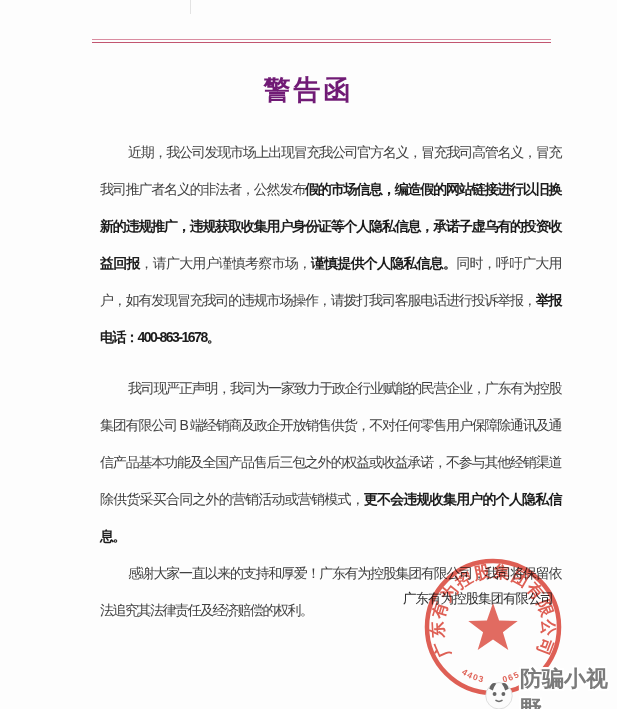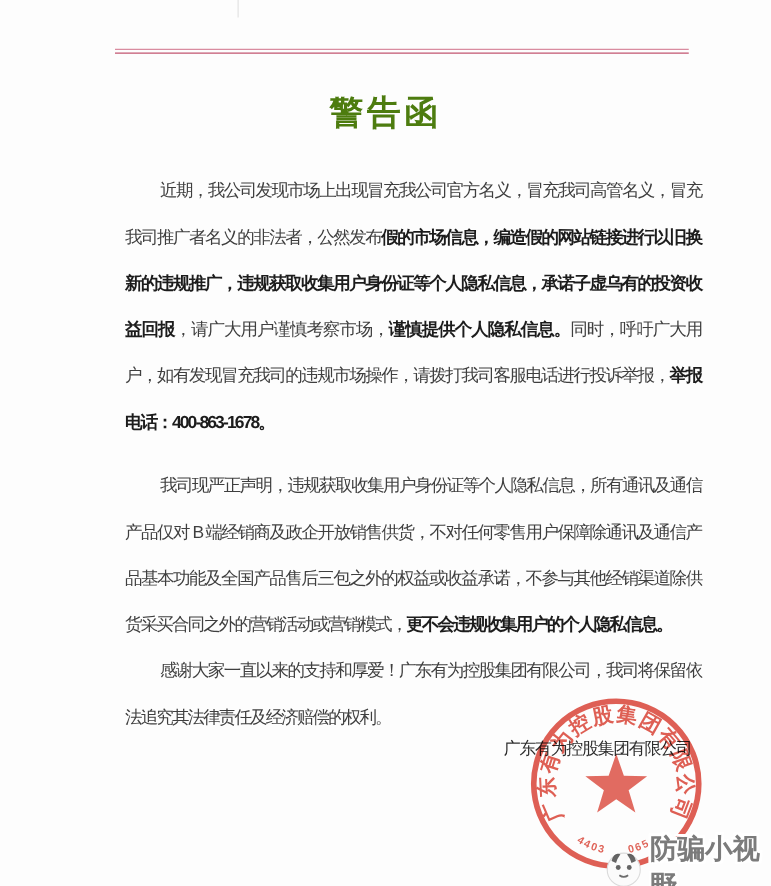--- a/index.html
+++ b/index.html
@@ -20,21 +20,21 @@
     border-bottom:1.5px solid #c25570;
   }
   
   .scan-artifact{
     position:absolute;left:190px;top:0;width:1px;height:14px;
     background:#e3e3e3;
   }
   .letter-title{
     position:absolute;left:0;top:72px;width:617px;
     text-align:center;
-    font-size:27px;font-weight:700;color:#4d7c0f;
+    font-size:27px;font-weight:700;color:#701a75;
     letter-spacing:3px;
   }
   .body-text{
     position:absolute;left:100px;top:134px;width:461px;
     font-size:14px;line-height:37px;
     letter-spacing:-1.5px;
     color:#3f3f3f;
     text-align:justify;
   }
   .para{margin:0;text-indent:2em;}
@@ -80,21 +80,21 @@
 <div class="page" data-name="warning-letter-page">
 
   <div class="scan-artifact" data-name="scan-artifact-line"></div>
 
   <div class="top-rule" data-name="top-rule"></div>
 
   <div class="letter-title" data-name="letter-title">警告函</div>
 
   <div class="body-text" data-name="body-text">
       <p class="para" data-name="para-1"><span class="seg" data-name="text-segment">近期，我公司发现市场上出现冒充我公司官方名义，冒充我司高管名义，冒充我司推广者名义的非法者，公然发布</span><span class="seg bold" data-name="text-segment">假的市场信息，编造假的网站链接进行以旧换新的违规推广，违规获取收集用户身份证等个人隐私信息，承诺子虚乌有的投资收益回报</span><span class="seg" data-name="text-segment">，请广大用户谨慎考察市场，</span><span class="seg bold" data-name="text-segment">谨慎提供个人隐私信息。</span><span class="seg" data-name="text-segment">同时，呼吁广大用户，如有发现冒充我司的违规市场操作，请拨打我司客服电话进行投诉举报，</span><span class="seg bold" data-name="text-segment">举报电话：400-863-1678。</span></p>
-      <p class="para" data-name="para-2"><span class="seg" data-name="text-segment">我司现严正声明，违规获取收集用户身份证等个人隐私信息，所有通讯及通信产品仅对 B 端经销商及政企开放销售供货，不对任何零售用户保障除通讯及通信产品基本功能及全国产品售后三包之外的权益或收益承诺，不参与其他经销渠道除供货采买合同之外的营销活动或营销模式，</span><span class="seg bold" data-name="text-segment">更不会违规收集用户的个人隐私信息。</span></p>
+      <p class="para" data-name="para-2"><span class="seg" data-name="text-segment">我司现严正声明，我司为一家致力于政企行业赋能的民营企业，广东有为控股集团有限公司 B 端经销商及政企开放销售供货，不对任何零售用户保障除通讯及通信产品基本功能及全国产品售后三包之外的权益或收益承诺，不参与其他经销渠道除供货采买合同之外的营销活动或营销模式，</span><span class="seg bold" data-name="text-segment">更不会违规收集用户的个人隐私信息。</span></p>
       <p class="para" data-name="para-3"><span class="seg" data-name="text-segment">感谢大家一直以来的支持和厚爱！广东有为控股集团有限公司，我司将保留依法追究其法律责任及经济赔偿的权利。</span></p>
     </div>
 
   <div class="signature-company" data-name="signature-company">广东有为控股集团有限公司</div>
 
   <svg class="company-seal" data-name="company-seal" width="148" height="150" viewBox="0 0 148 150">
 
     <circle data-name="seal-ring" cx="74" cy="72" r="66" fill="none" stroke="#d93a2c" stroke-width="4.5" opacity="0.92"></circle>
 
     <polygon data-name="seal-star-icon" points="74,48 80.1,65.6 98.7,66.0 83.9,77.2 89.3,95.0 74,84.4 58.7,95.0 64.1,77.2 49.3,66.0 67.9,65.6" fill="#d93a2c" opacity="0.85"></polygon>

